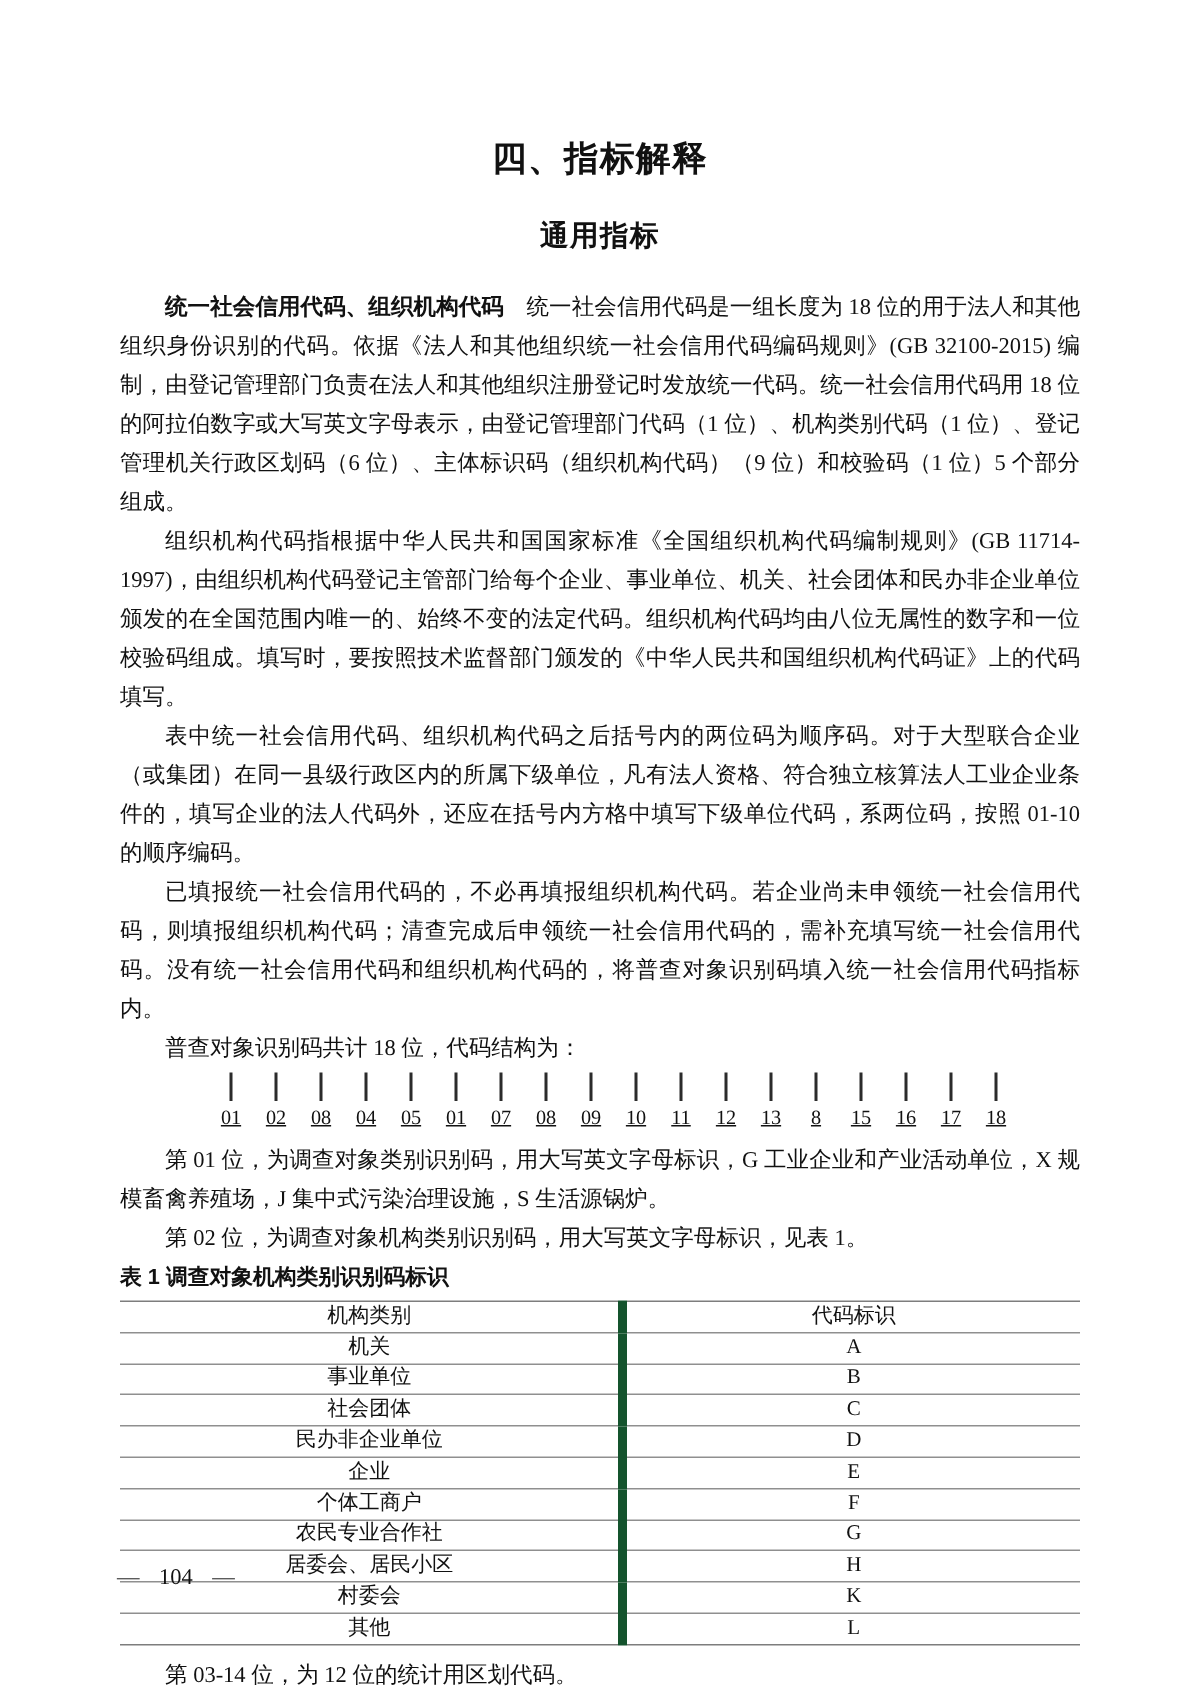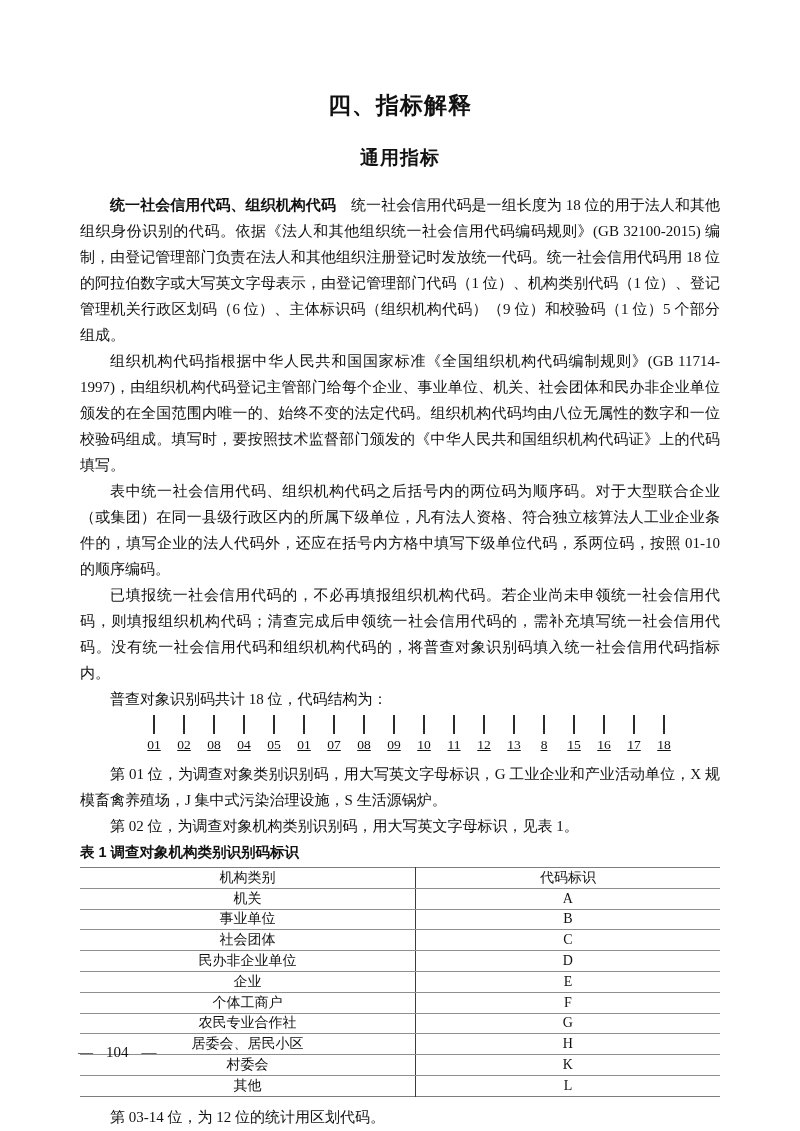--- a/index.html
+++ b/index.html
@@ -66,21 +66,21 @@
     border-top:1px solid #7d7d7d;
     border-bottom:1px solid #7d7d7d;
   }
   table.code-table td{
     height:19.8px;padding:0;
     font-size:14px;line-height:18px;
     text-align:center;vertical-align:middle;
     border-bottom:1px solid #8f8f8f;
   }
   table.code-table tr:last-child td{border-bottom:none;}
-  table.code-table td.c1{width:52.4%;border-right:1px solid #14532d;margin-top:20px;}
+  table.code-table td.c1{width:52.4%;border-right:6px solid #14532d;margin-top:20px;}
   .last-line{margin-top:7px;}
   .footer{
     position:absolute;left:78px;top:1042px;
     display:flex;align-items:center;gap:13px;
     font-size:15px;line-height:20px;
   }
   .footer .dash{letter-spacing:0;color:#333333;}
 </style>
 </head>
 <body>

